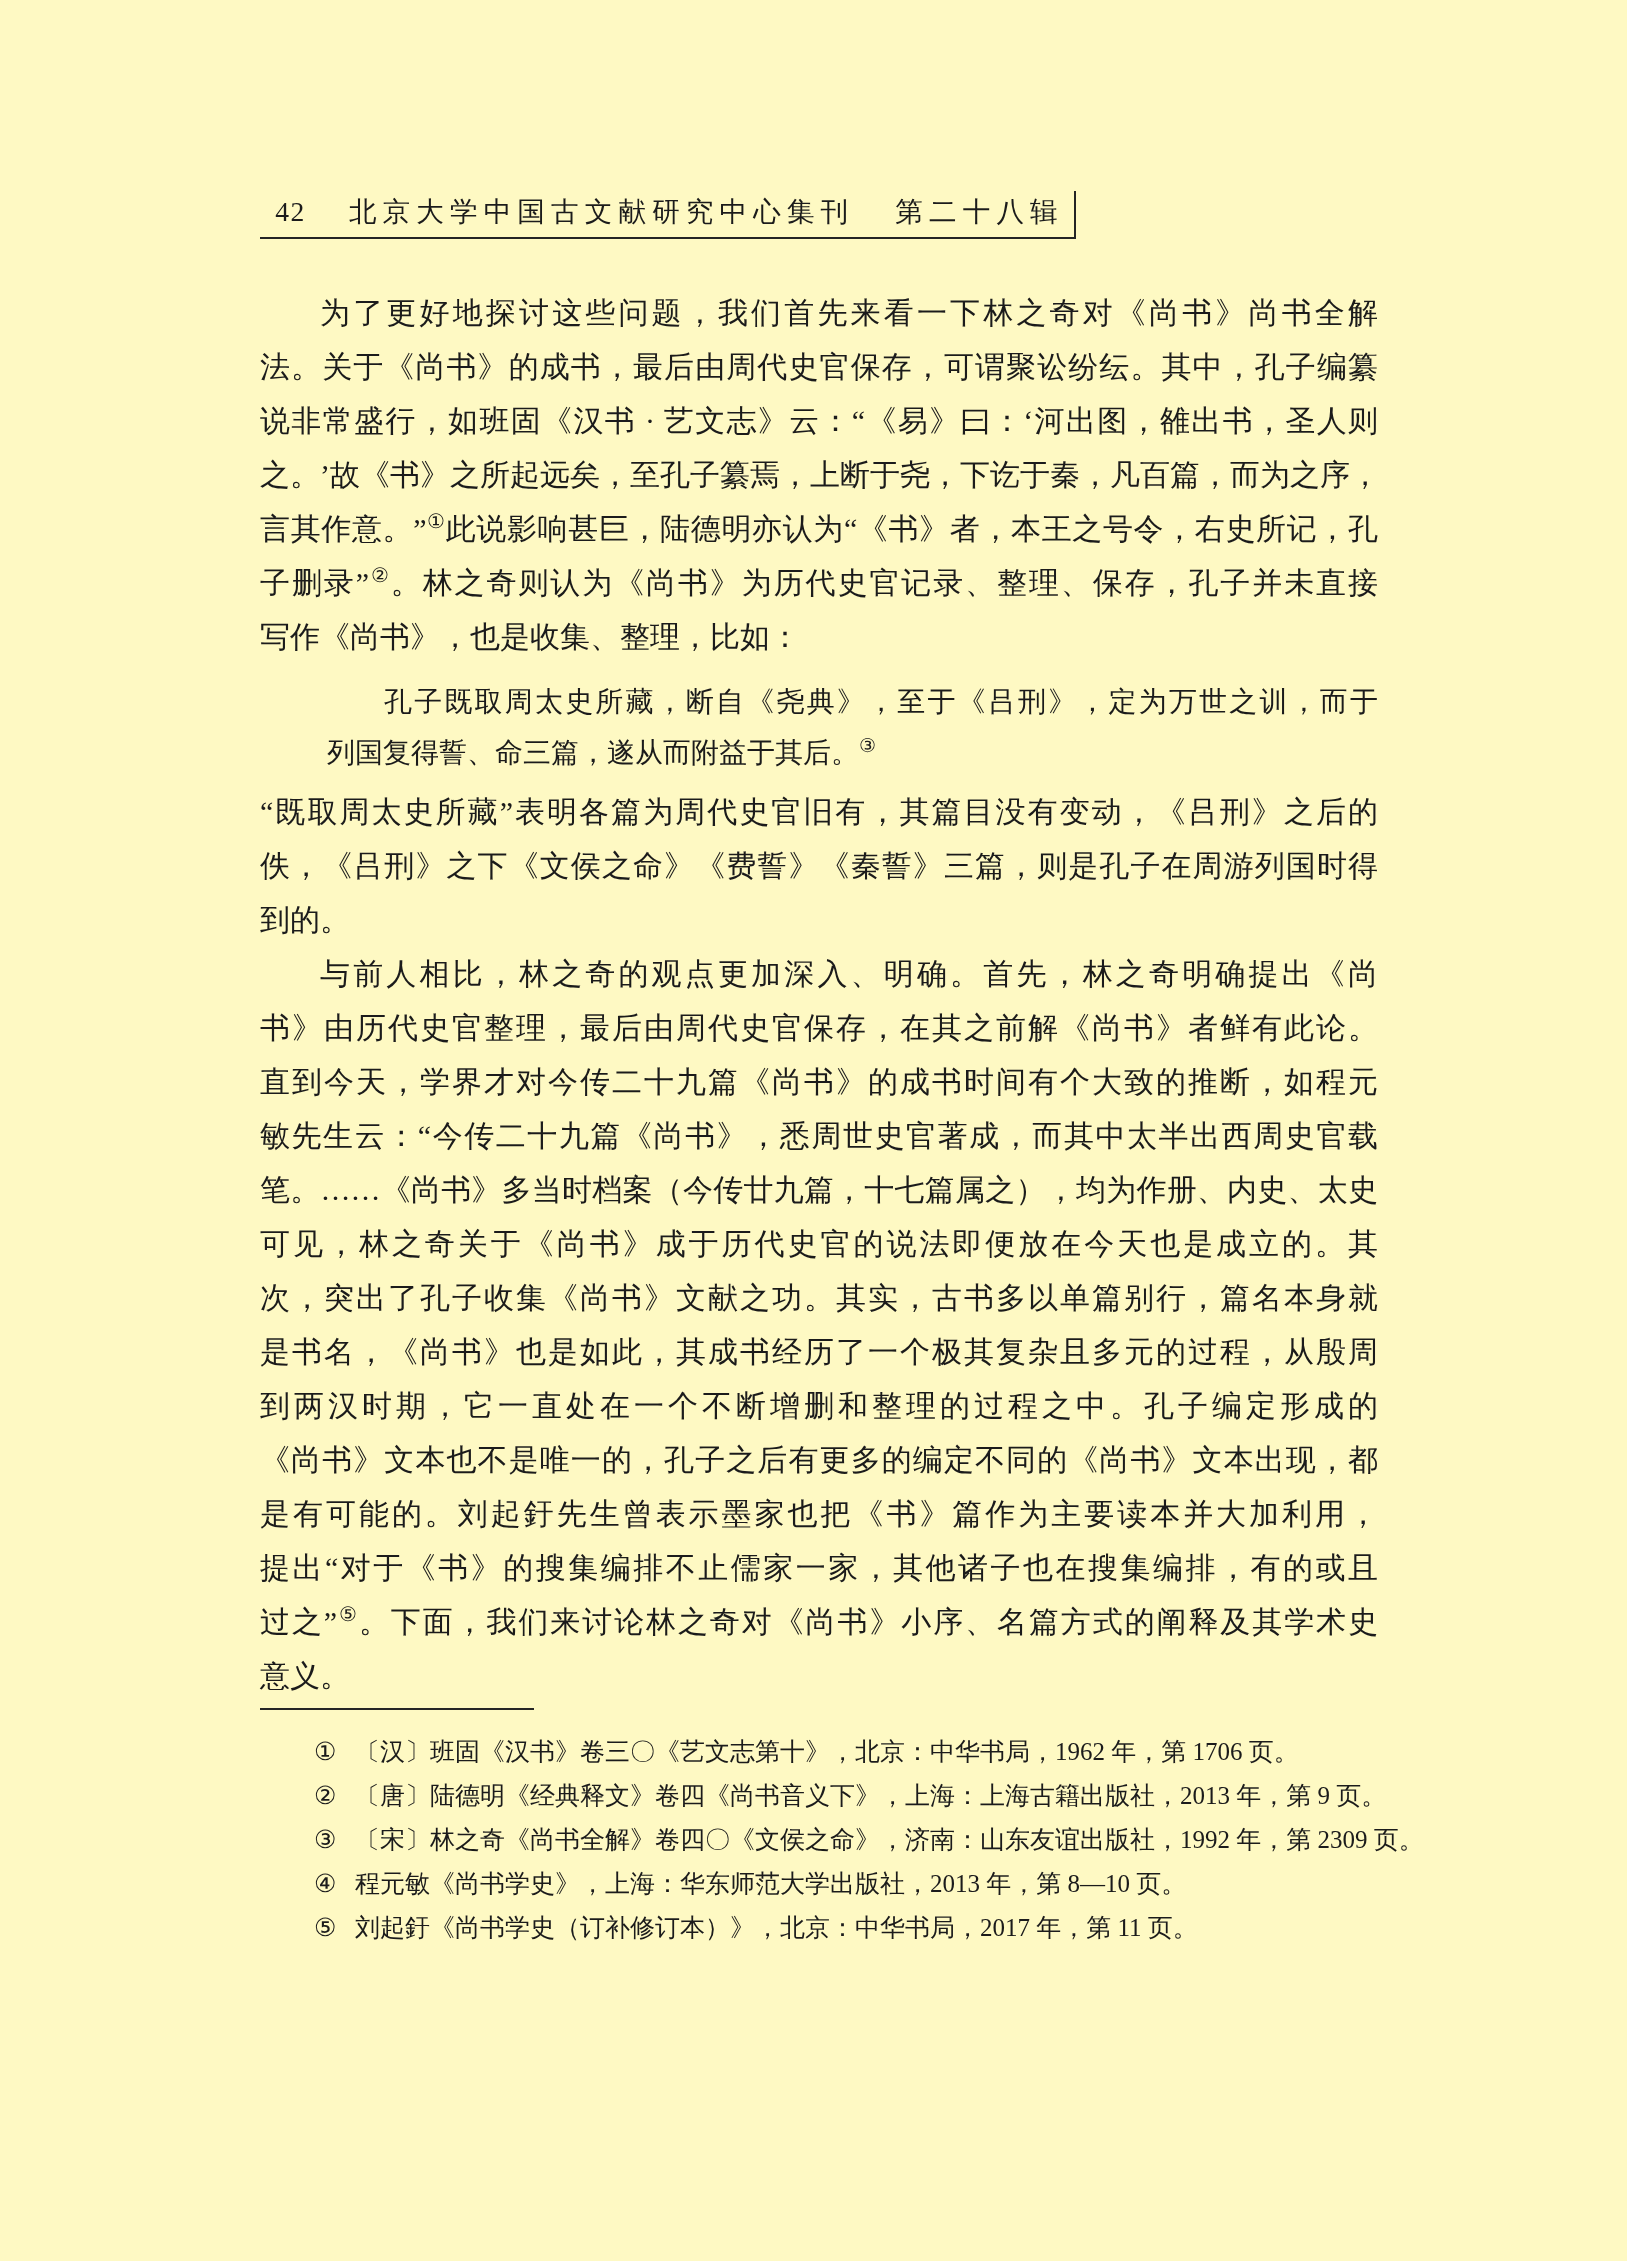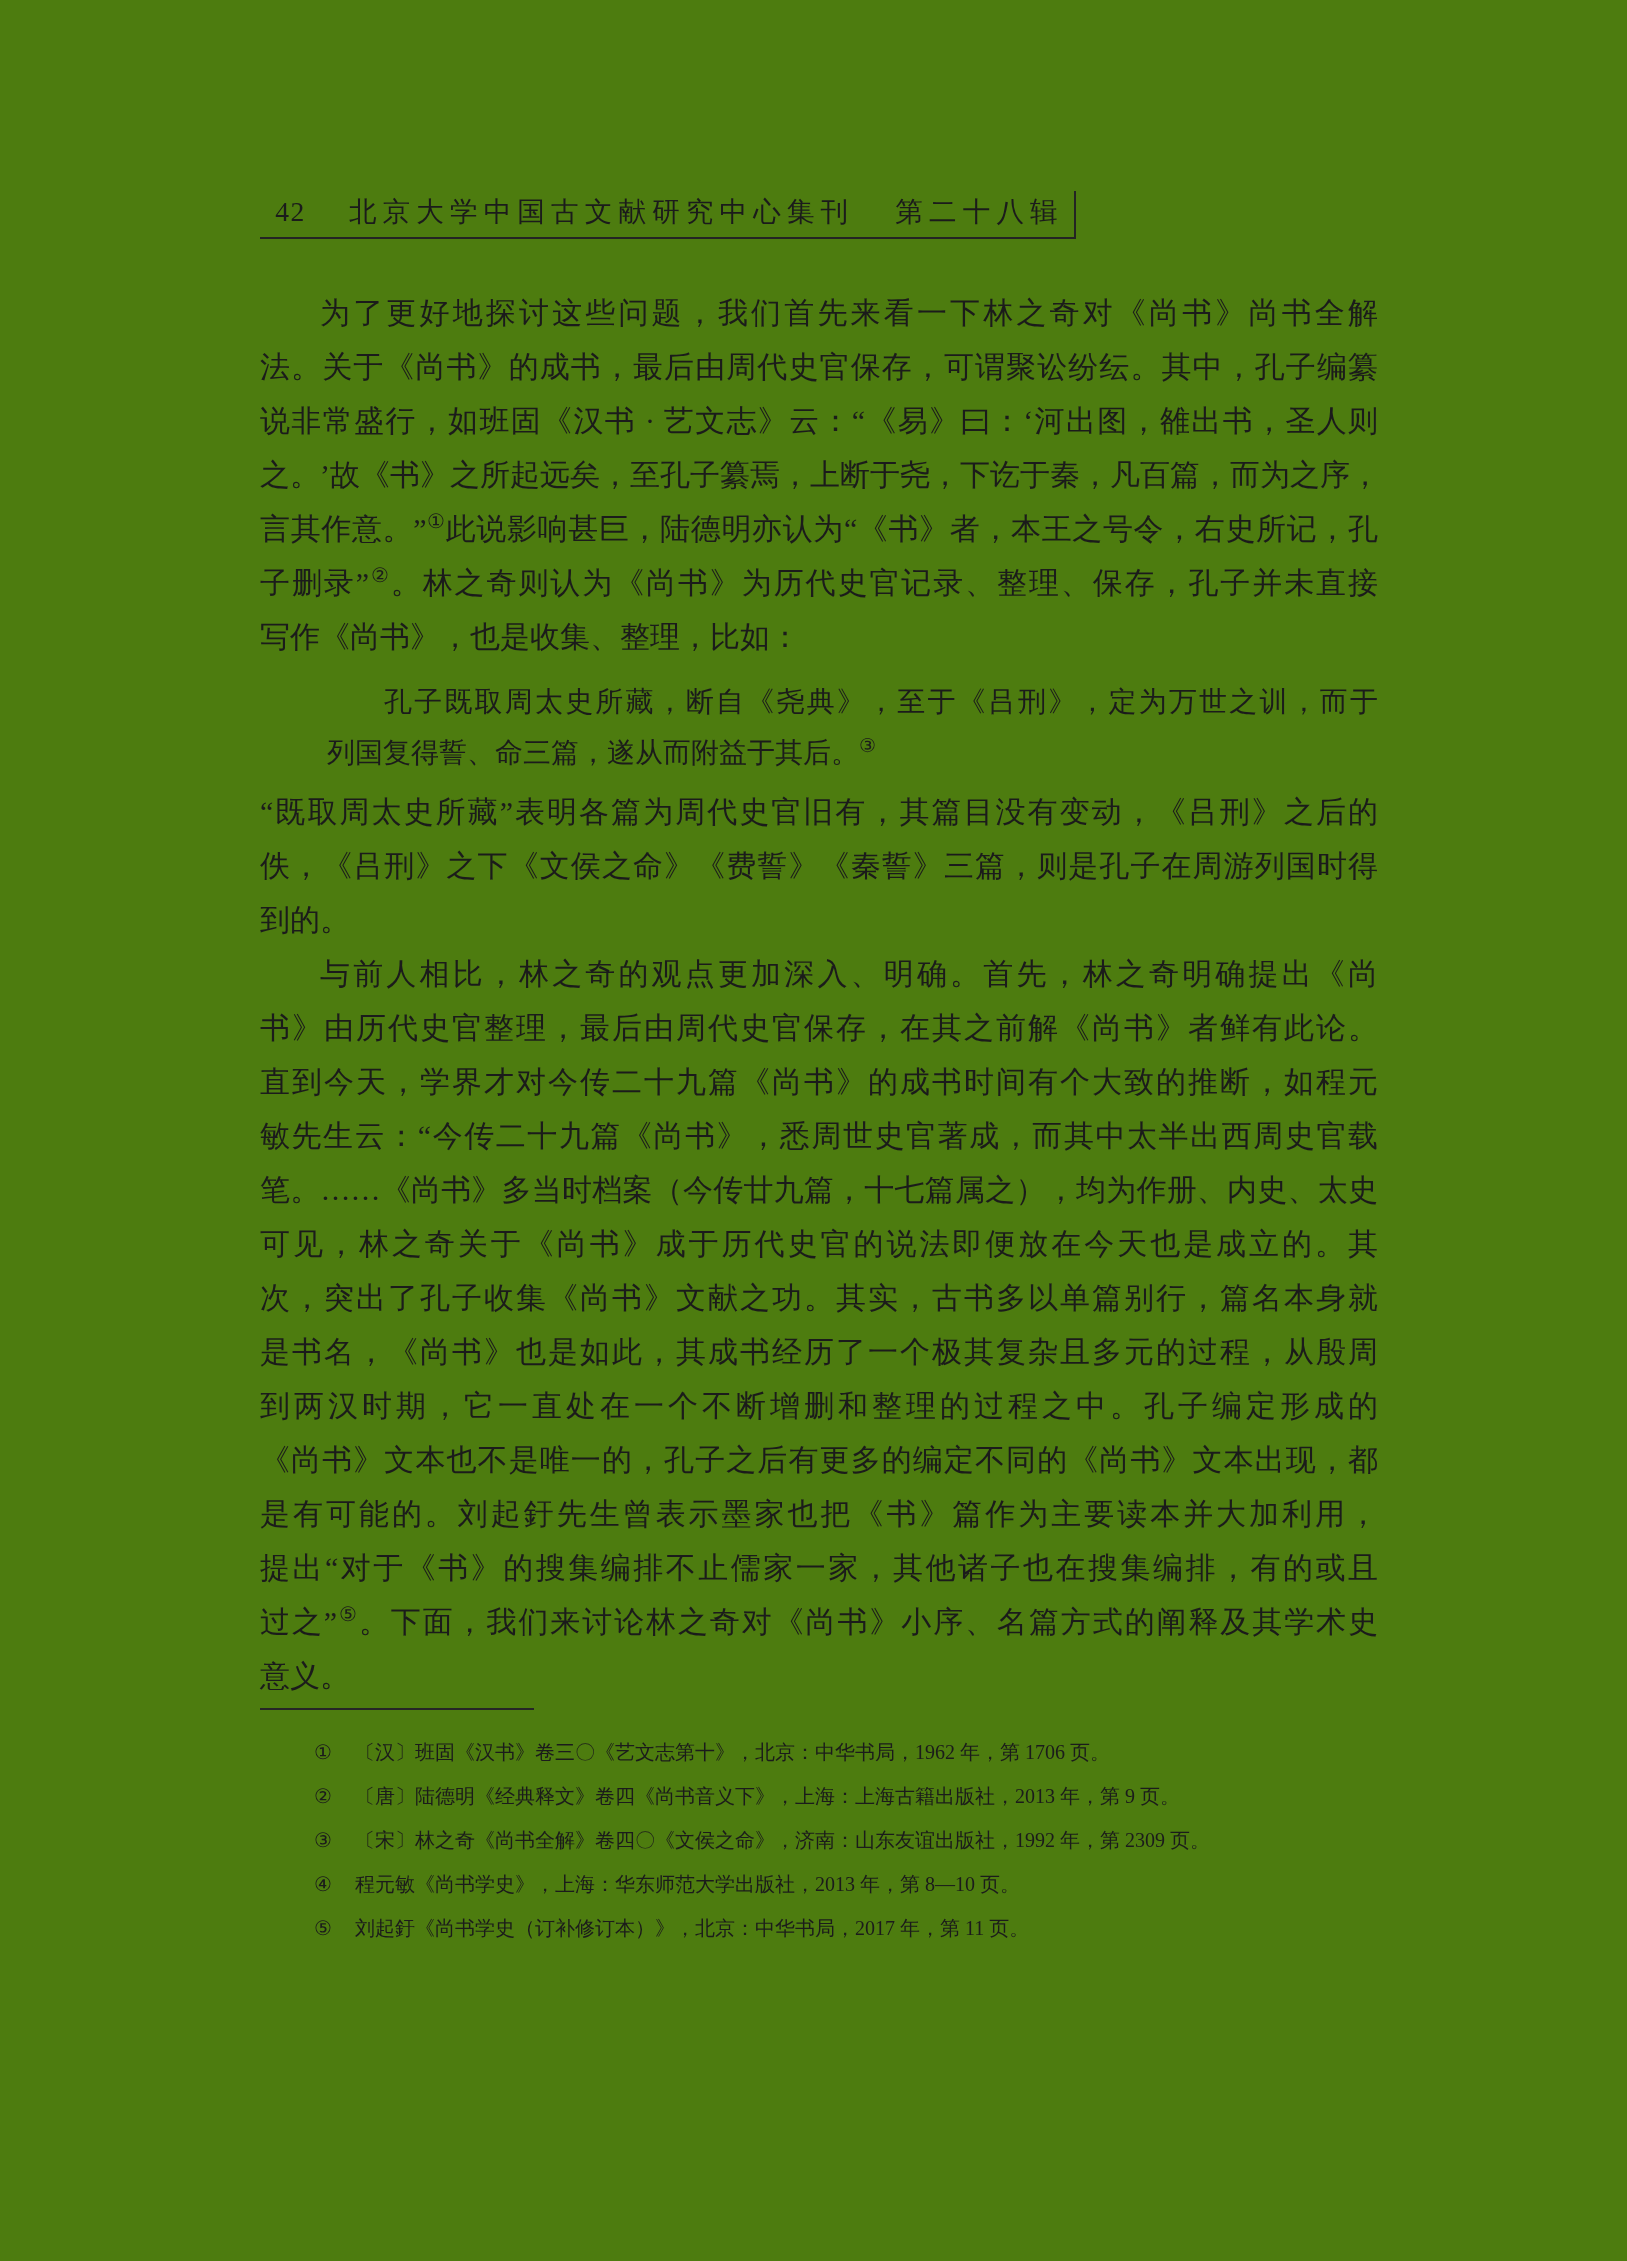--- a/index.html
+++ b/index.html
@@ -1,20 +1,20 @@
 <!DOCTYPE html>
 <html style="font-size:12.3px"><head>
 <meta charset="utf-8">
 <style>
   html, body { margin: 0; padding: 0; background: #ffffff; }
   .page {
     position: relative;
     width: 1628px;
     height: 2261px;
-    background: #4d7c0f;
+    background: #fef9c3;
     color: #1b1b1b;
     font-family: "Liberation Serif", "DejaVu Serif", serif;
     overflow: hidden;
   }
   
   .header {
     margin-left: 260px;
     margin-top: 191px;
     width: 816px;
     box-sizing: border-box;
@@ -56,21 +56,21 @@
   .quote sup.fnref { font-size: 19px; vertical-align: 10px; }
   
   .fnsep {
     margin: 4.6px 0 0 260px;
     width: 274px;
     height: 0;
     border-top: 2.3px solid #262626;
   }
   .footnotes {
     margin: 20px 250px 0 260px;
-    font-size: 20px;
+    font-size: 25px;
   }
   .fn {
     line-height: 44px;
     height: 44px;
     padding-left: 54px;
     white-space: nowrap;
   }
   .fn .fnmark { display: inline-block; width: 41px; }
 </style>
 </head>

